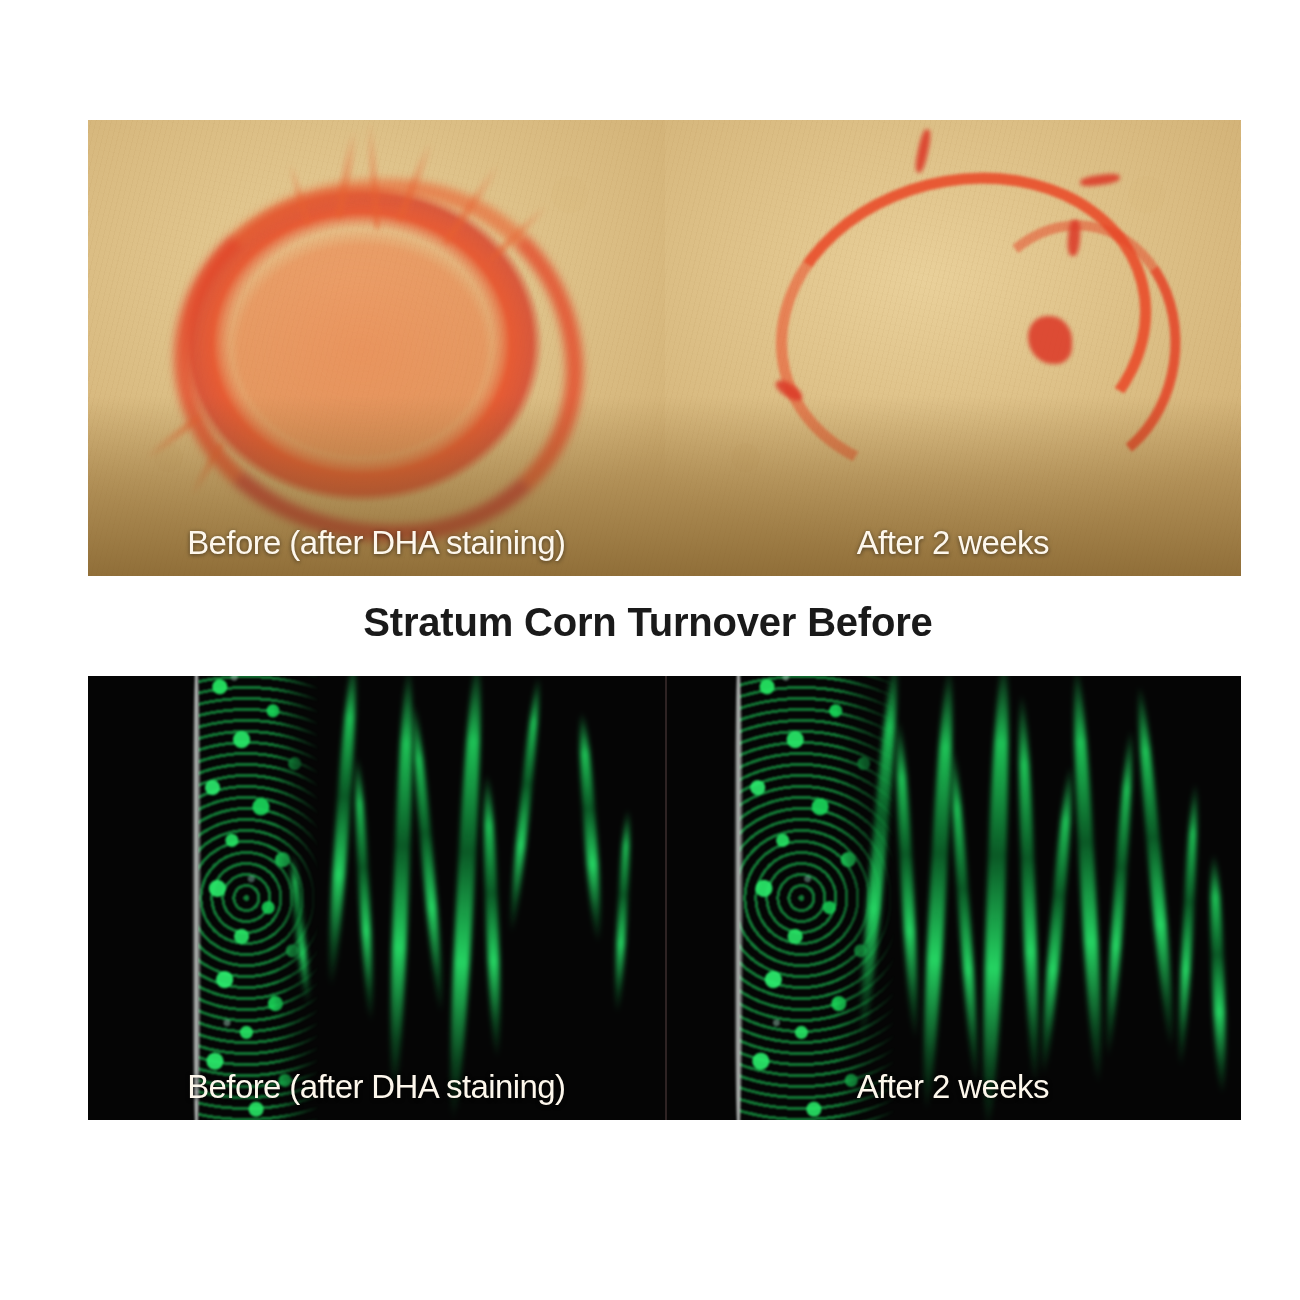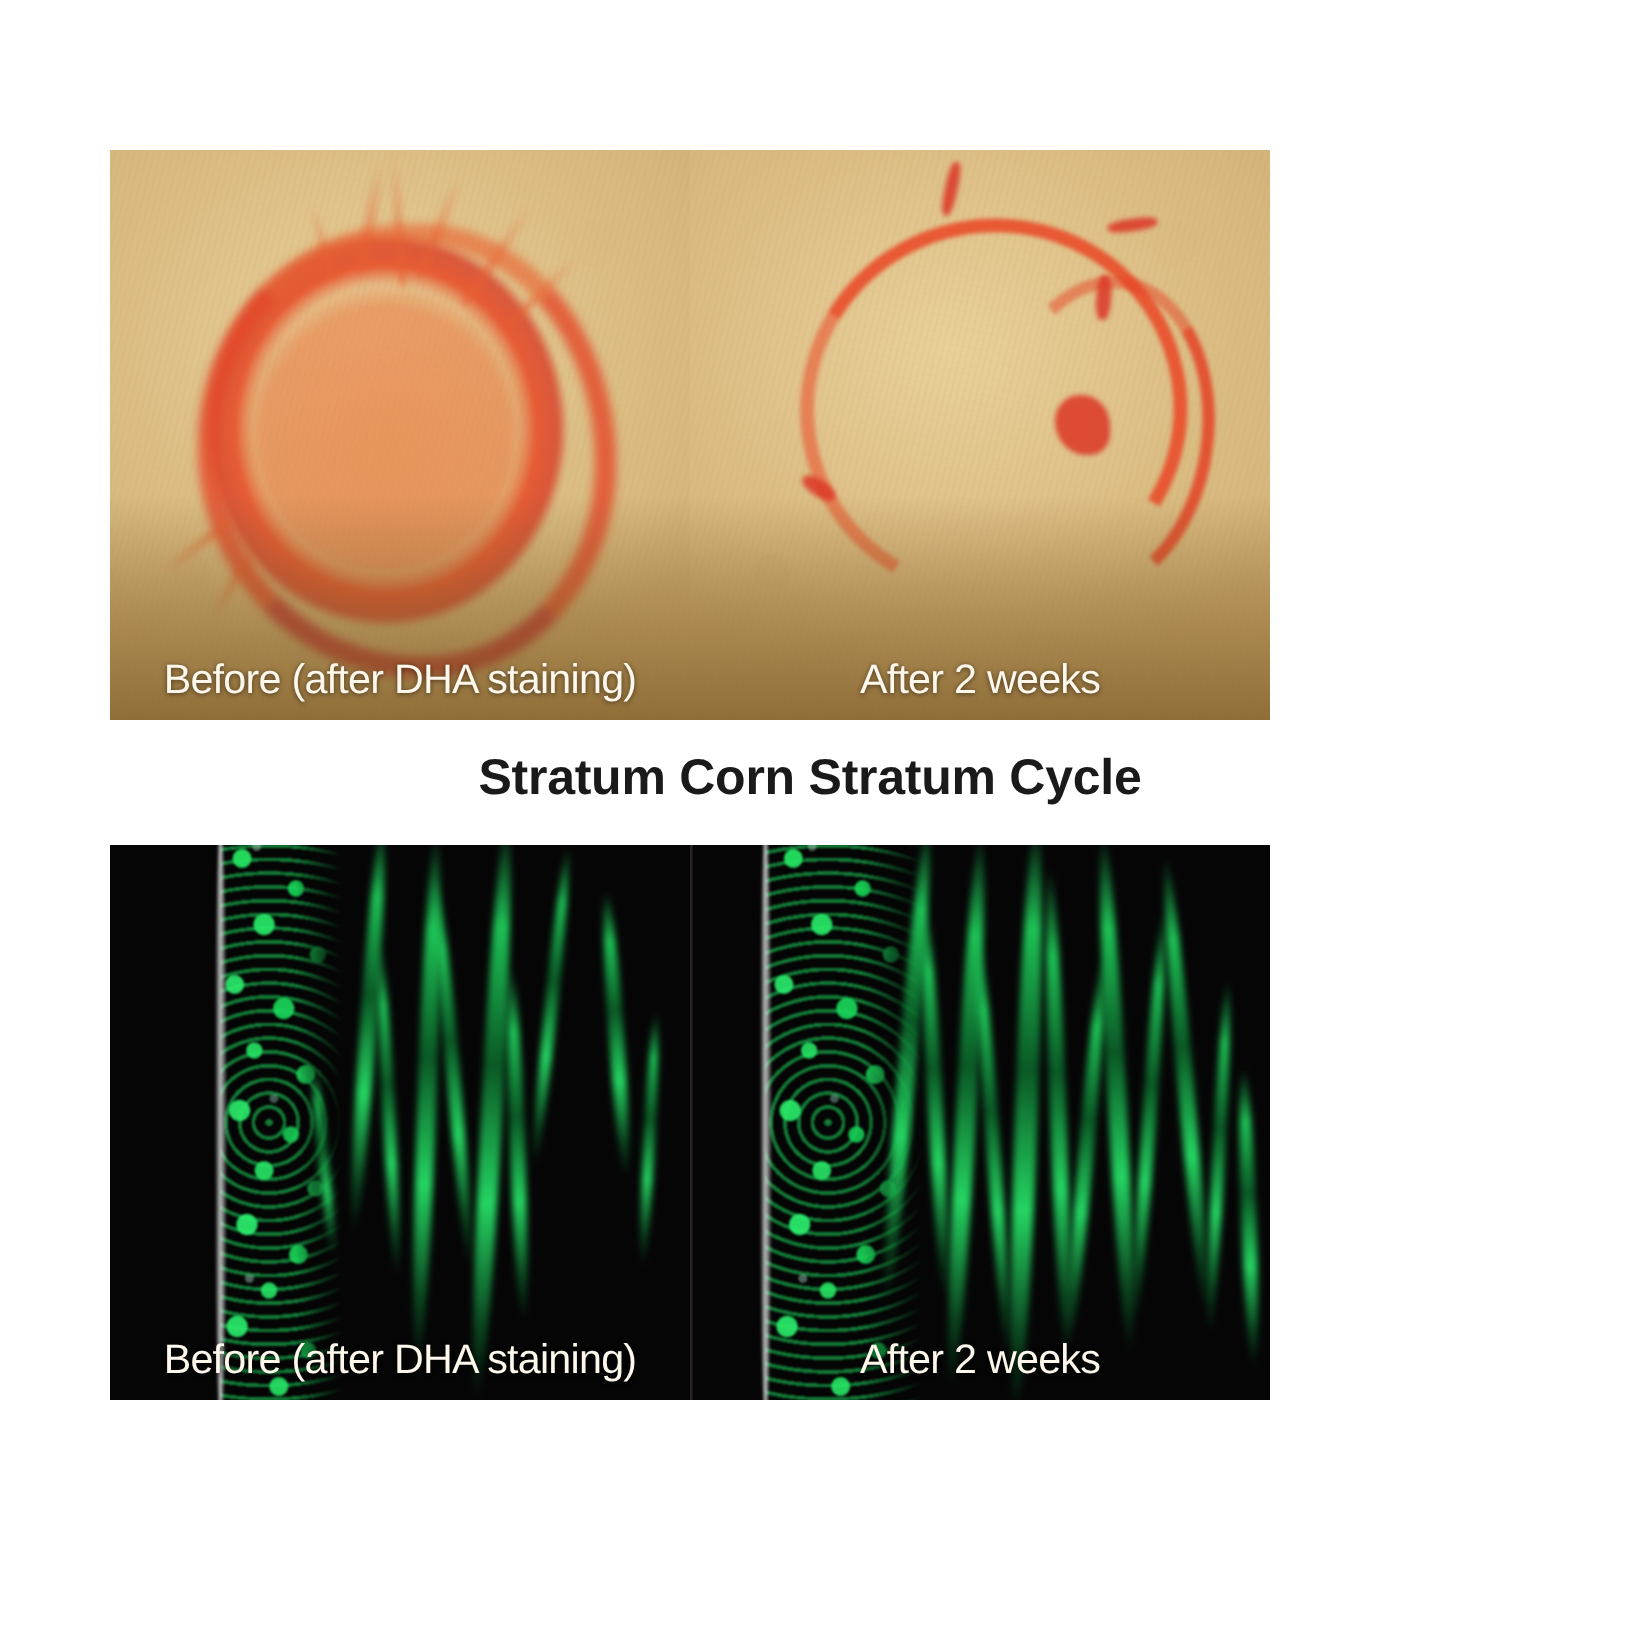--- a/index.html
+++ b/index.html
@@ -26,21 +26,21 @@
   .result-block {
     position: absolute;
     left: 88px;
     width: 1120px;
   }
   #block-turnover { top: 120px; }
   #block-dermal   { top: 676px; }
 
   .panel-pair {
     position: relative;
-    width: 928px;
+    width: 1153px;
     height: 456px;
     display: flex;
     overflow: hidden;
   }
   #dermal-pair { height: 444px; }
 
   .panel {
     position: relative;
     flex: 1 1 50%;
     overflow: hidden;
@@ -277,21 +277,21 @@
         <div class="dha-blob" style="left:19%; top:58%; width:30px; height:13px; border-radius:45%; transform:rotate(34deg);"></div>
         <div class="dha-blob" style="left:63%; top:43%; width:44px; height:48px; border-radius:46% 54% 38% 60%;"></div>
         <div class="dha-blob" style="left:44%; top:2%; width:10px; height:44px; border-radius:40%; transform:rotate(12deg);"></div>
         <div class="dha-blob" style="left:72%; top:12%; width:40px; height:10px; border-radius:40%; transform:rotate(-8deg);"></div>
         <div class="dha-blob" style="left:70%; top:22%; width:12px; height:36px; border-radius:40%; transform:rotate(4deg);"></div>
 
         <div class="panel-caption">After 2 weeks</div>
       </div>
     </div>
 
-    <div class="caption-title" id="turnover-title">Stratum Corn Stratum Cycle</div>
+    <div class="caption-title" id="turnover-title">Stratum Corn Turnover Before</div>
   </div>
 
   <div class="result-block" id="block-dermal">
 
     <div class="panel-pair" id="dermal-pair">
 
       <div class="panel fluoro">
         <div class="edge-line" style="left:18%;"></div>
         <div class="epidermis" style="left:19%; width:21%;"></div>
 

